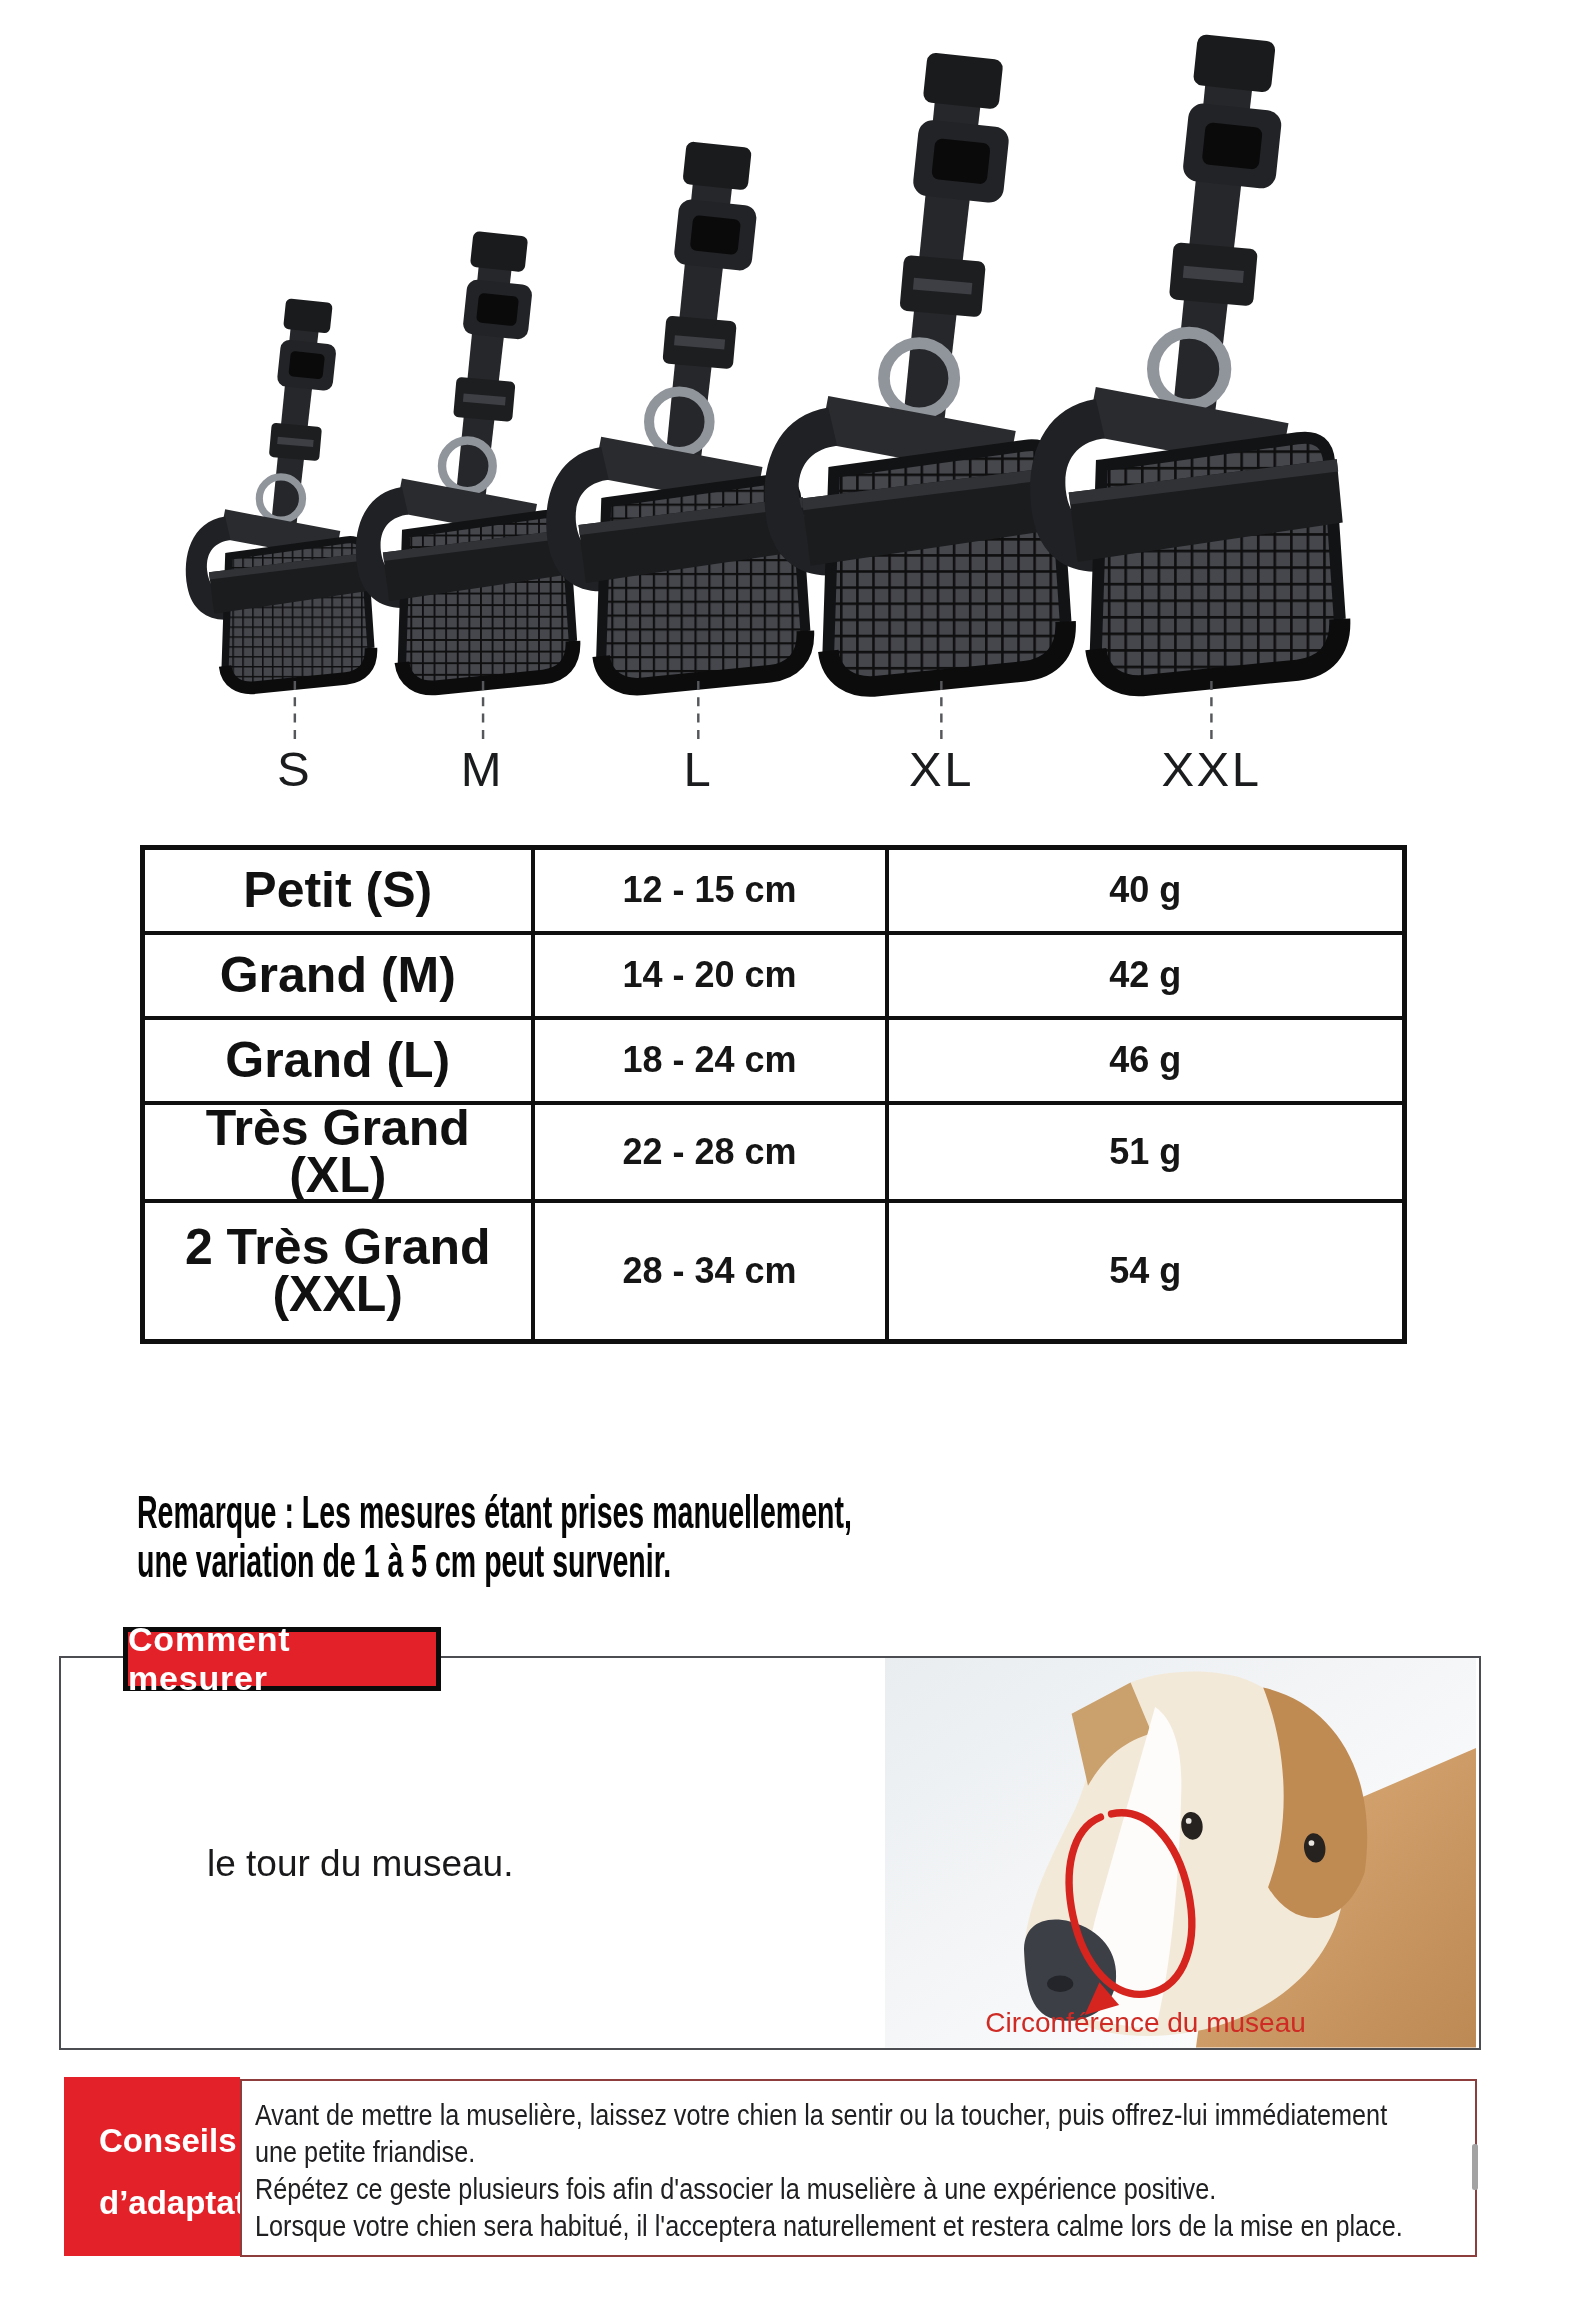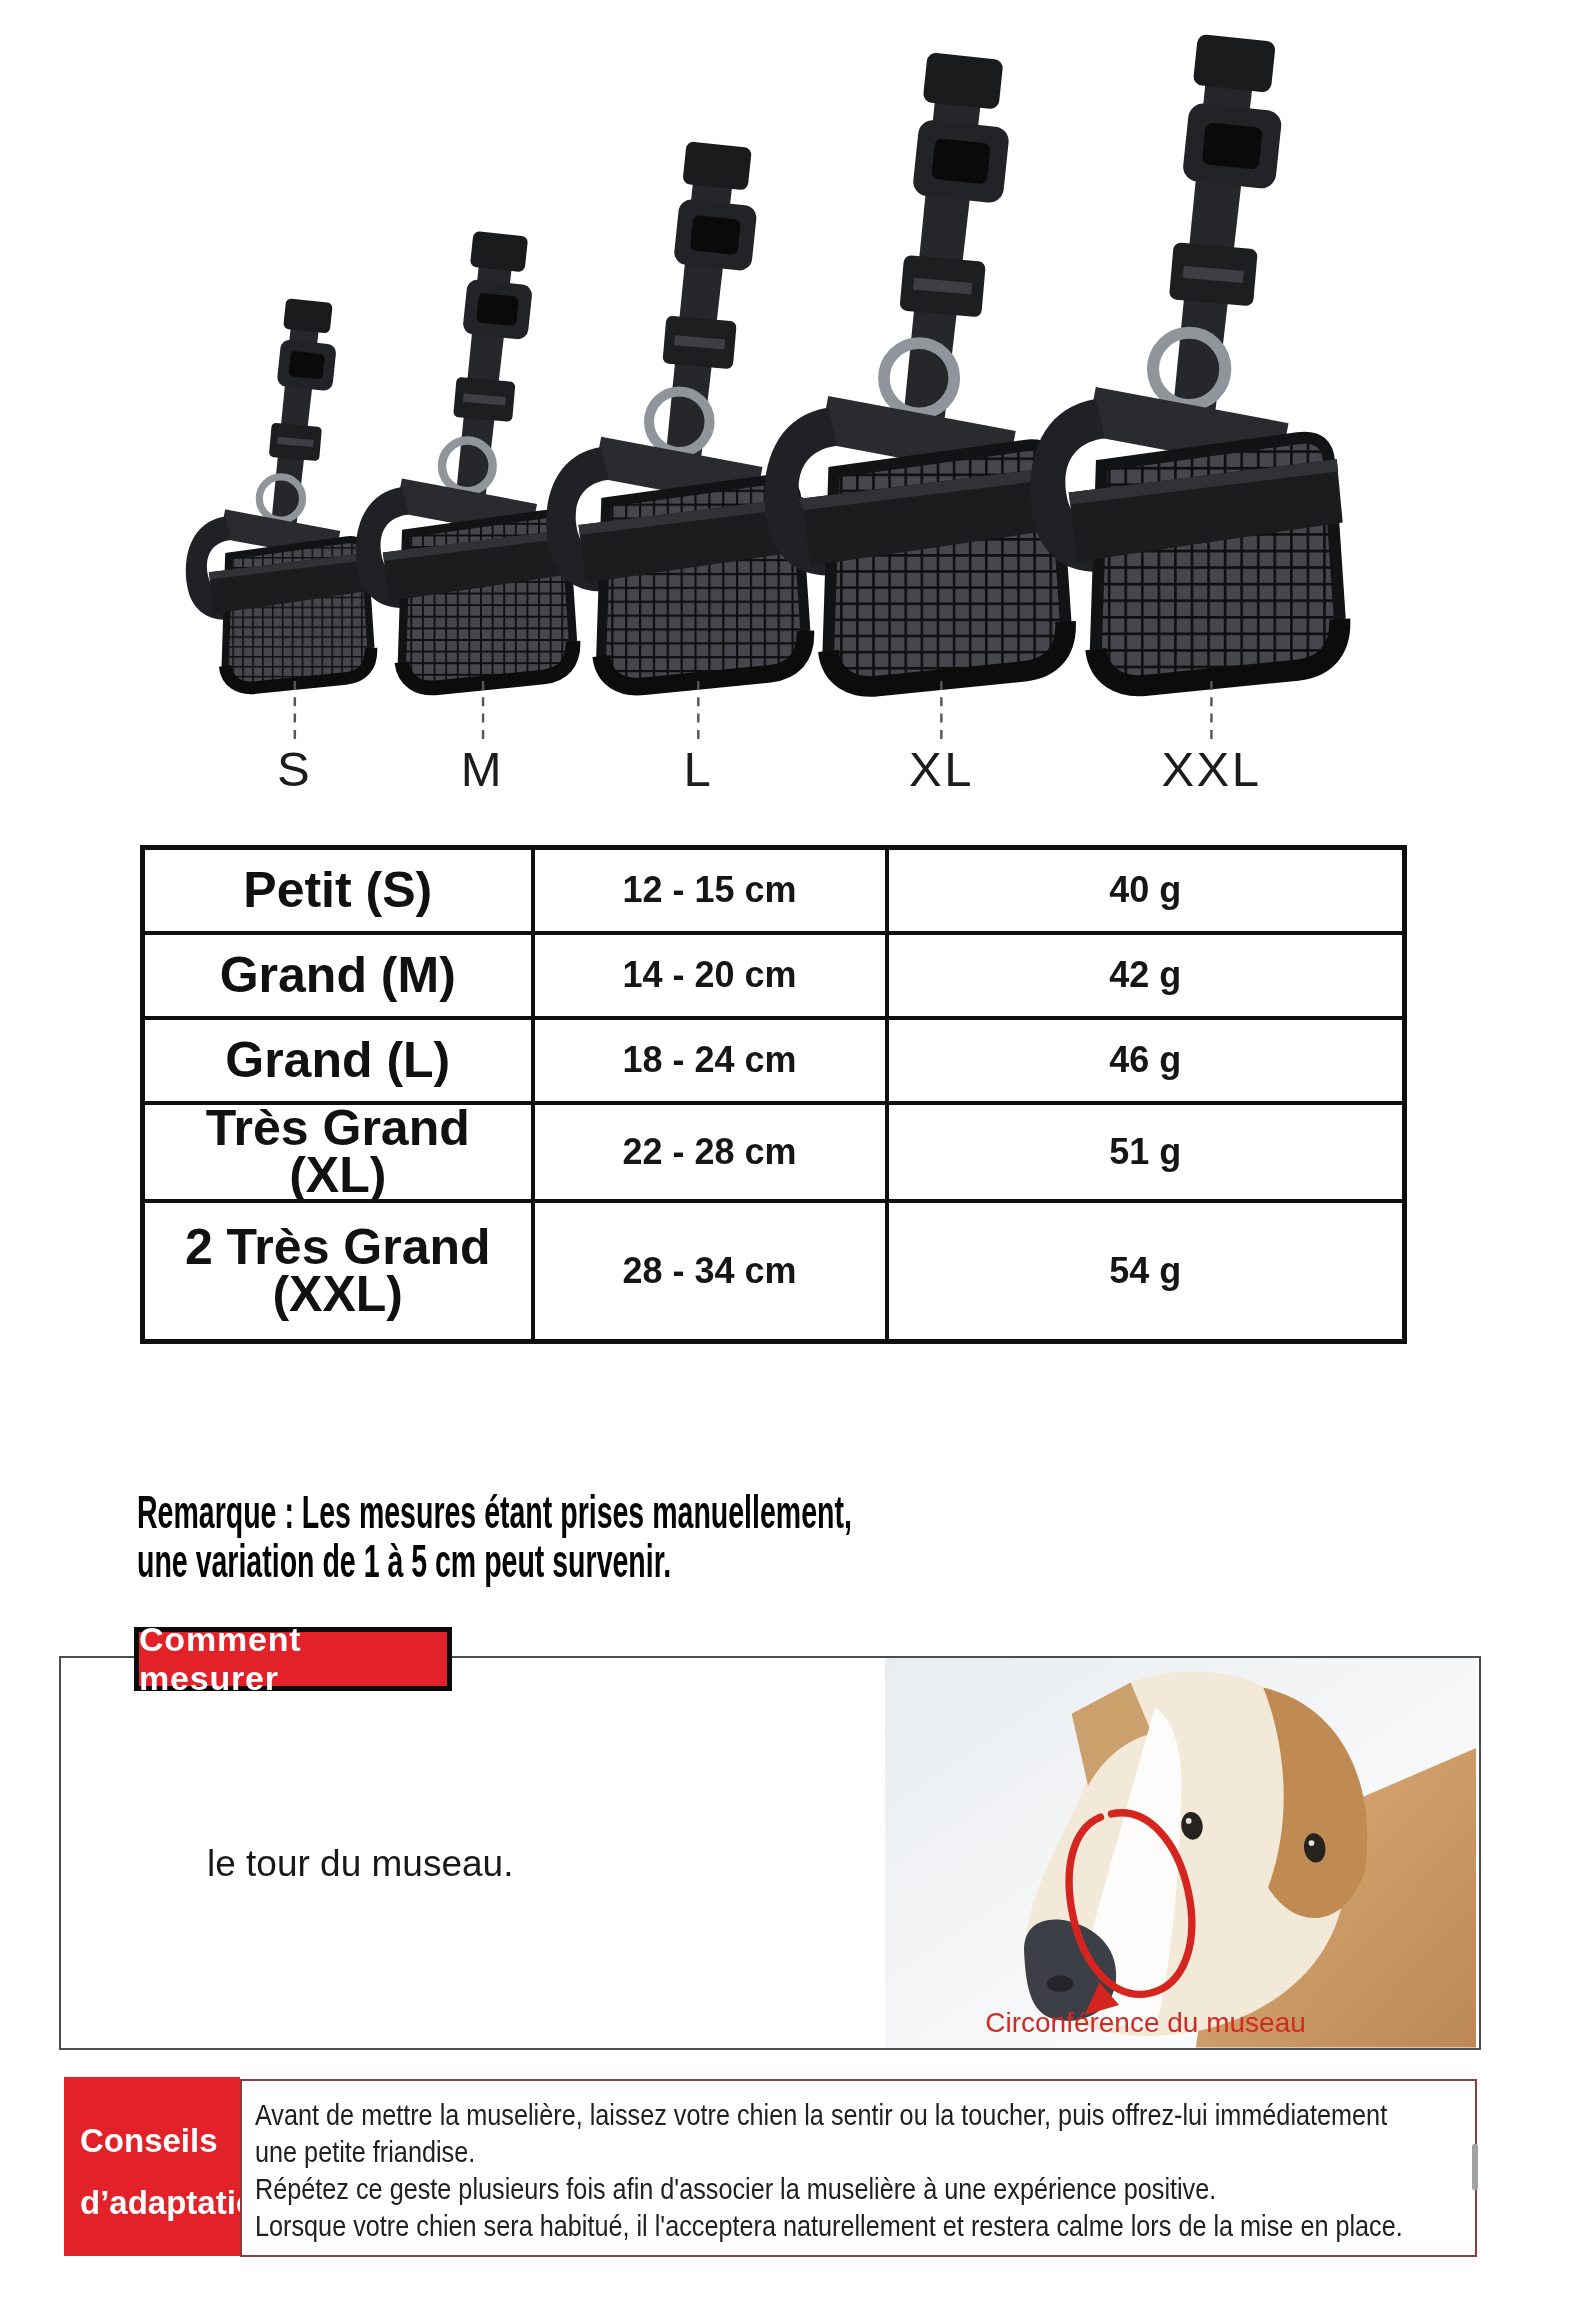--- a/index.html
+++ b/index.html
@@ -25,34 +25,34 @@
   #size-table tr.r-last{height:141px;margin-top:44px;}
 
   
   #remark{position:absolute;left:137px;top:1488px;font-weight:700;font-size:46px;line-height:49px;
       color:#060606;transform:scaleX(0.62);transform-origin:0 0;white-space:nowrap;
       font-family:"Liberation Sans", sans-serif;}
 
   
   #measure-box{position:absolute;left:59px;top:1656px;width:1422px;height:394px;
       border:2.5px solid #4b4d52;box-sizing:border-box;background:#ffffff;}
-  #measure-badge{position:absolute;left:134px;top:1627px;width:318px;height:64px;box-sizing:border-box;
+  #measure-badge{position:absolute;left:123px;top:1627px;width:318px;height:64px;box-sizing:border-box;
       background:#e32129;border:5.7px solid #0b0b0b;z-index:4;display:flex;align-items:center;justify-content:center;}
   #measure-badge span{color:#ffffff;font-size:34px;font-weight:700;letter-spacing:0.8px;}
   #instruction{position:absolute;left:207px;top:1833px;font-size:37px;line-height:61px;color:#19191b;z-index:3;}
   #instruction .u{text-decoration:underline;text-decoration-thickness:2.5px;text-underline-offset:9.8px;}
 
   #photo{position:absolute;left:885px;top:1658px;width:591px;height:390px;overflow:hidden;z-index:1;}
   #photo-annotation{position:absolute;left:949px;top:2007px;width:393px;text-align:center;
       font-size:28px;color:#cf2b24;z-index:3;}
 
   
   #tips-label{position:absolute;left:64px;top:2077px;width:176px;height:179px;box-sizing:border-box;
       background:#e32129;color:#fff;font-weight:700;font-size:33px;line-height:62px;
-      padding:33px 0 0 16px;}
+      padding:33px 0 0 35px;}
   #tips-box{position:absolute;left:240px;top:2079px;width:1237px;height:178px;box-sizing:border-box;
       background:#ffffff;border:2.5px solid #8e3d3d;}
   #tips-text{position:absolute;left:255px;top:2097px;width:1408px;font-size:29px;line-height:37px;
       color:#202023;transform:scaleX(0.87);transform-origin:0 0;white-space:nowrap;z-index:2;}
   #tips-scroll{position:absolute;left:1472px;top:2144px;width:5.7px;height:46px;background:#a3a3a3;border-radius:2.5px;z-index:3;}
 </style>
 </head>
 <body>
 
 <div id="page">

